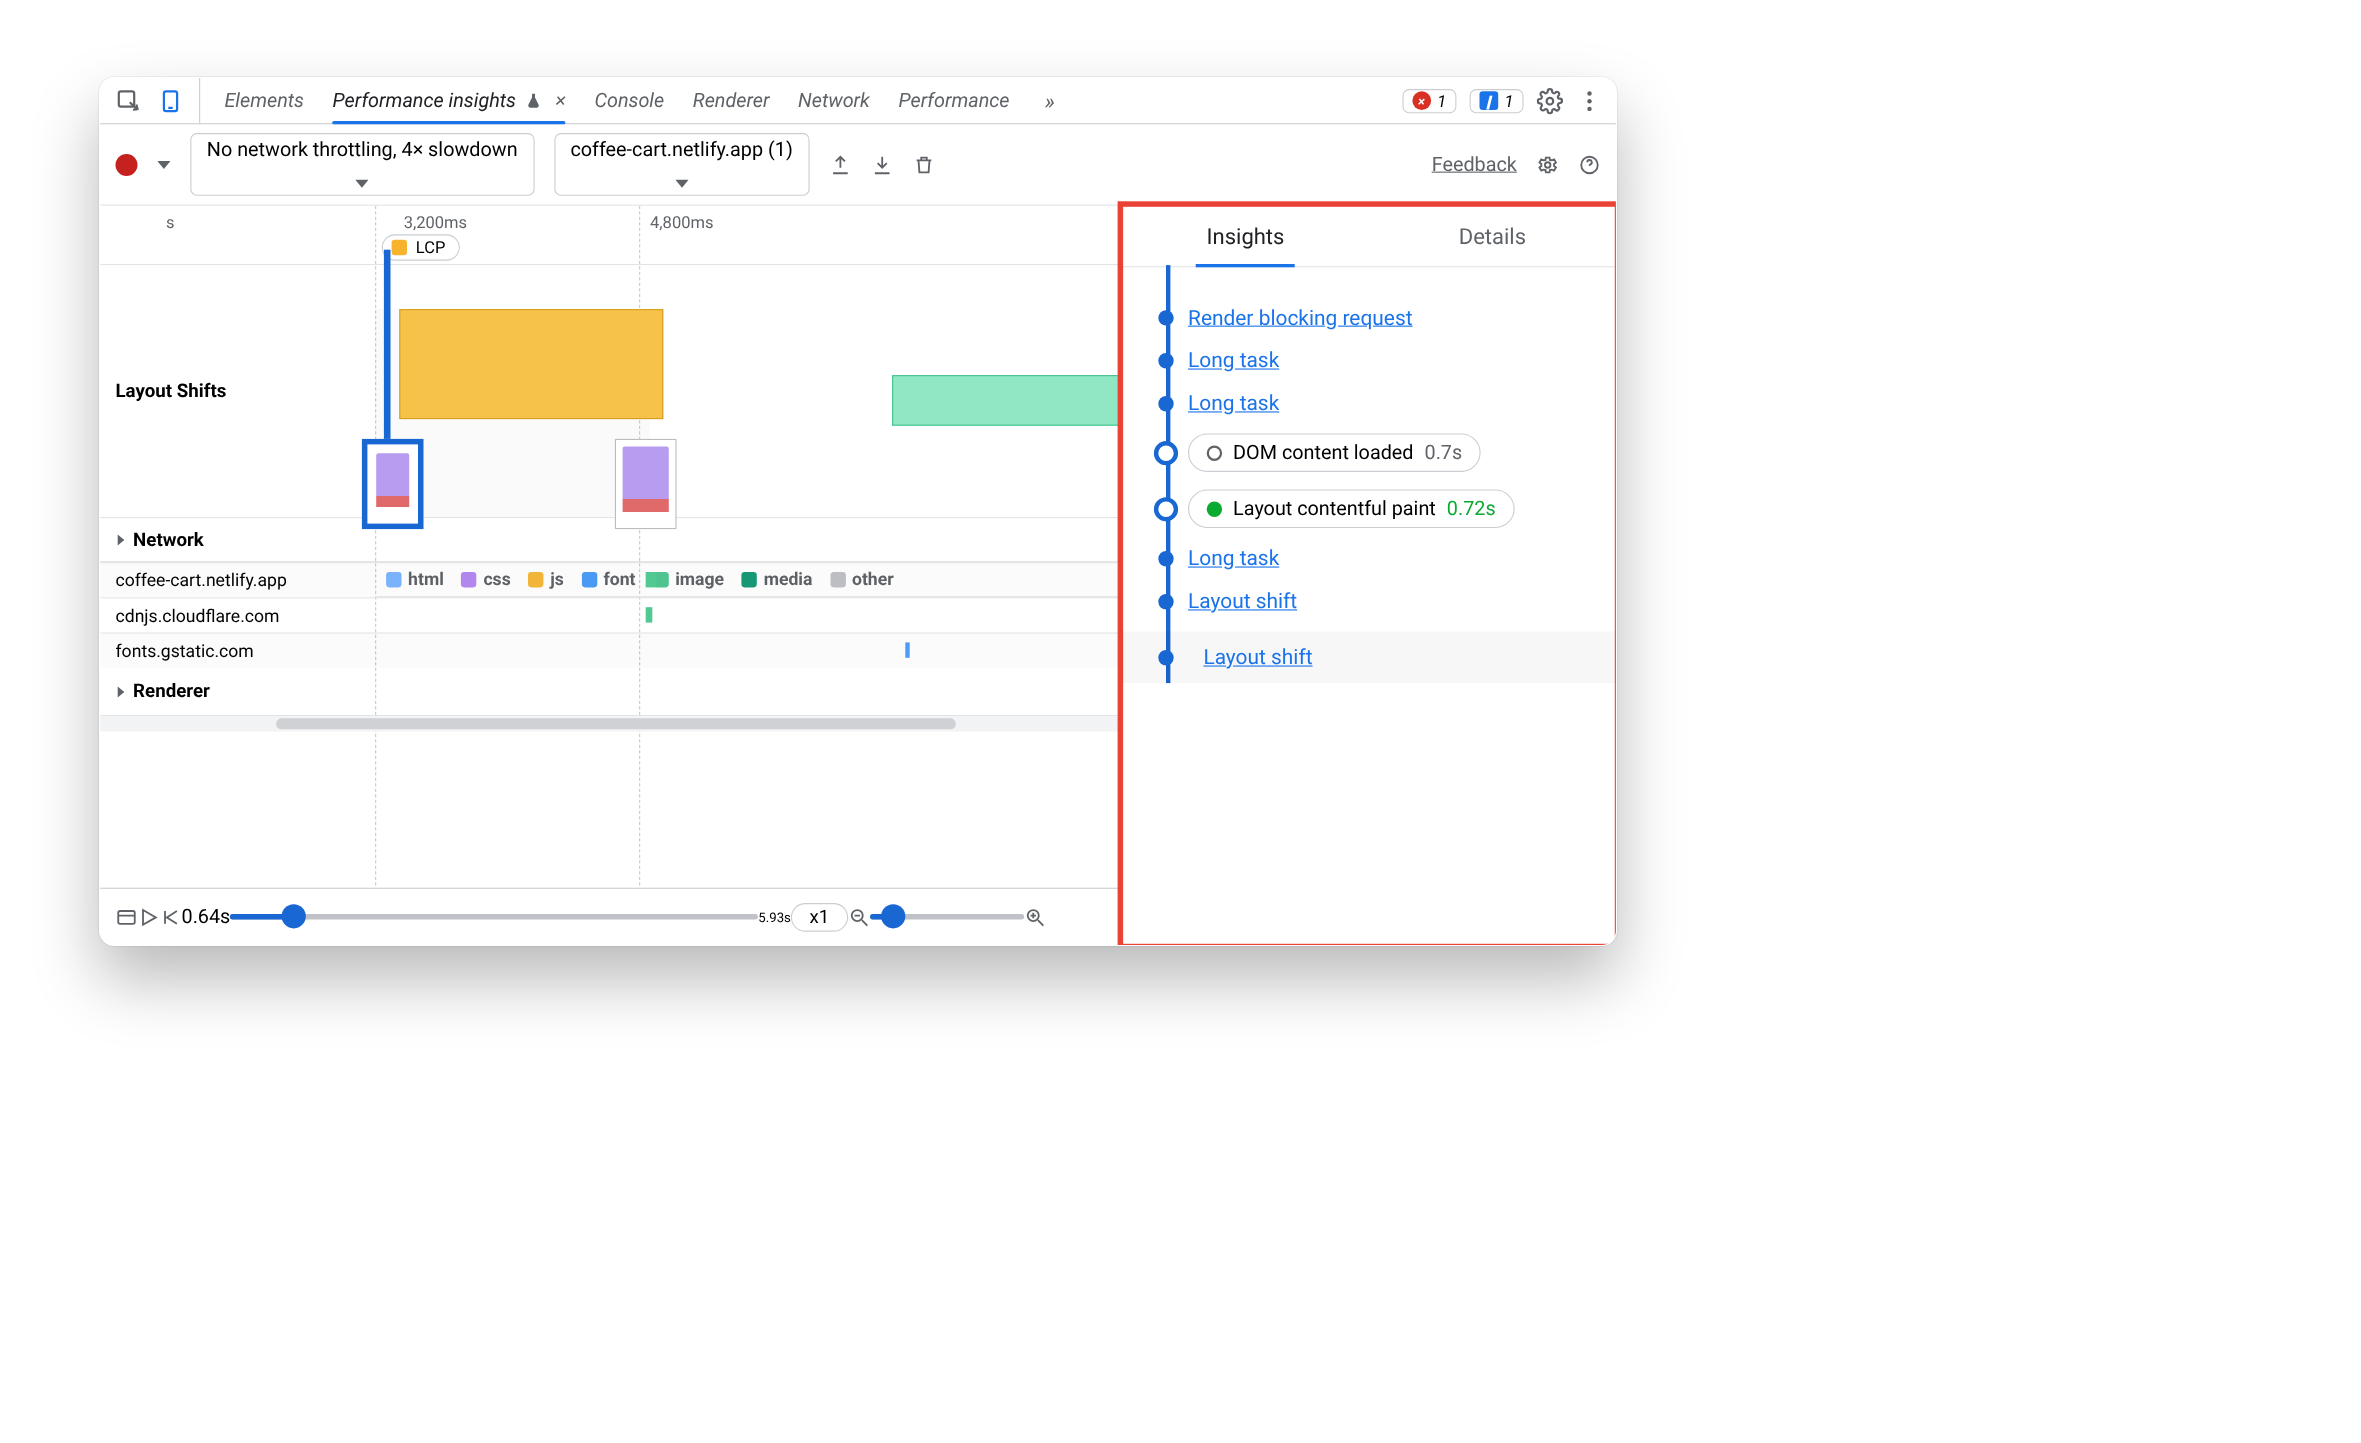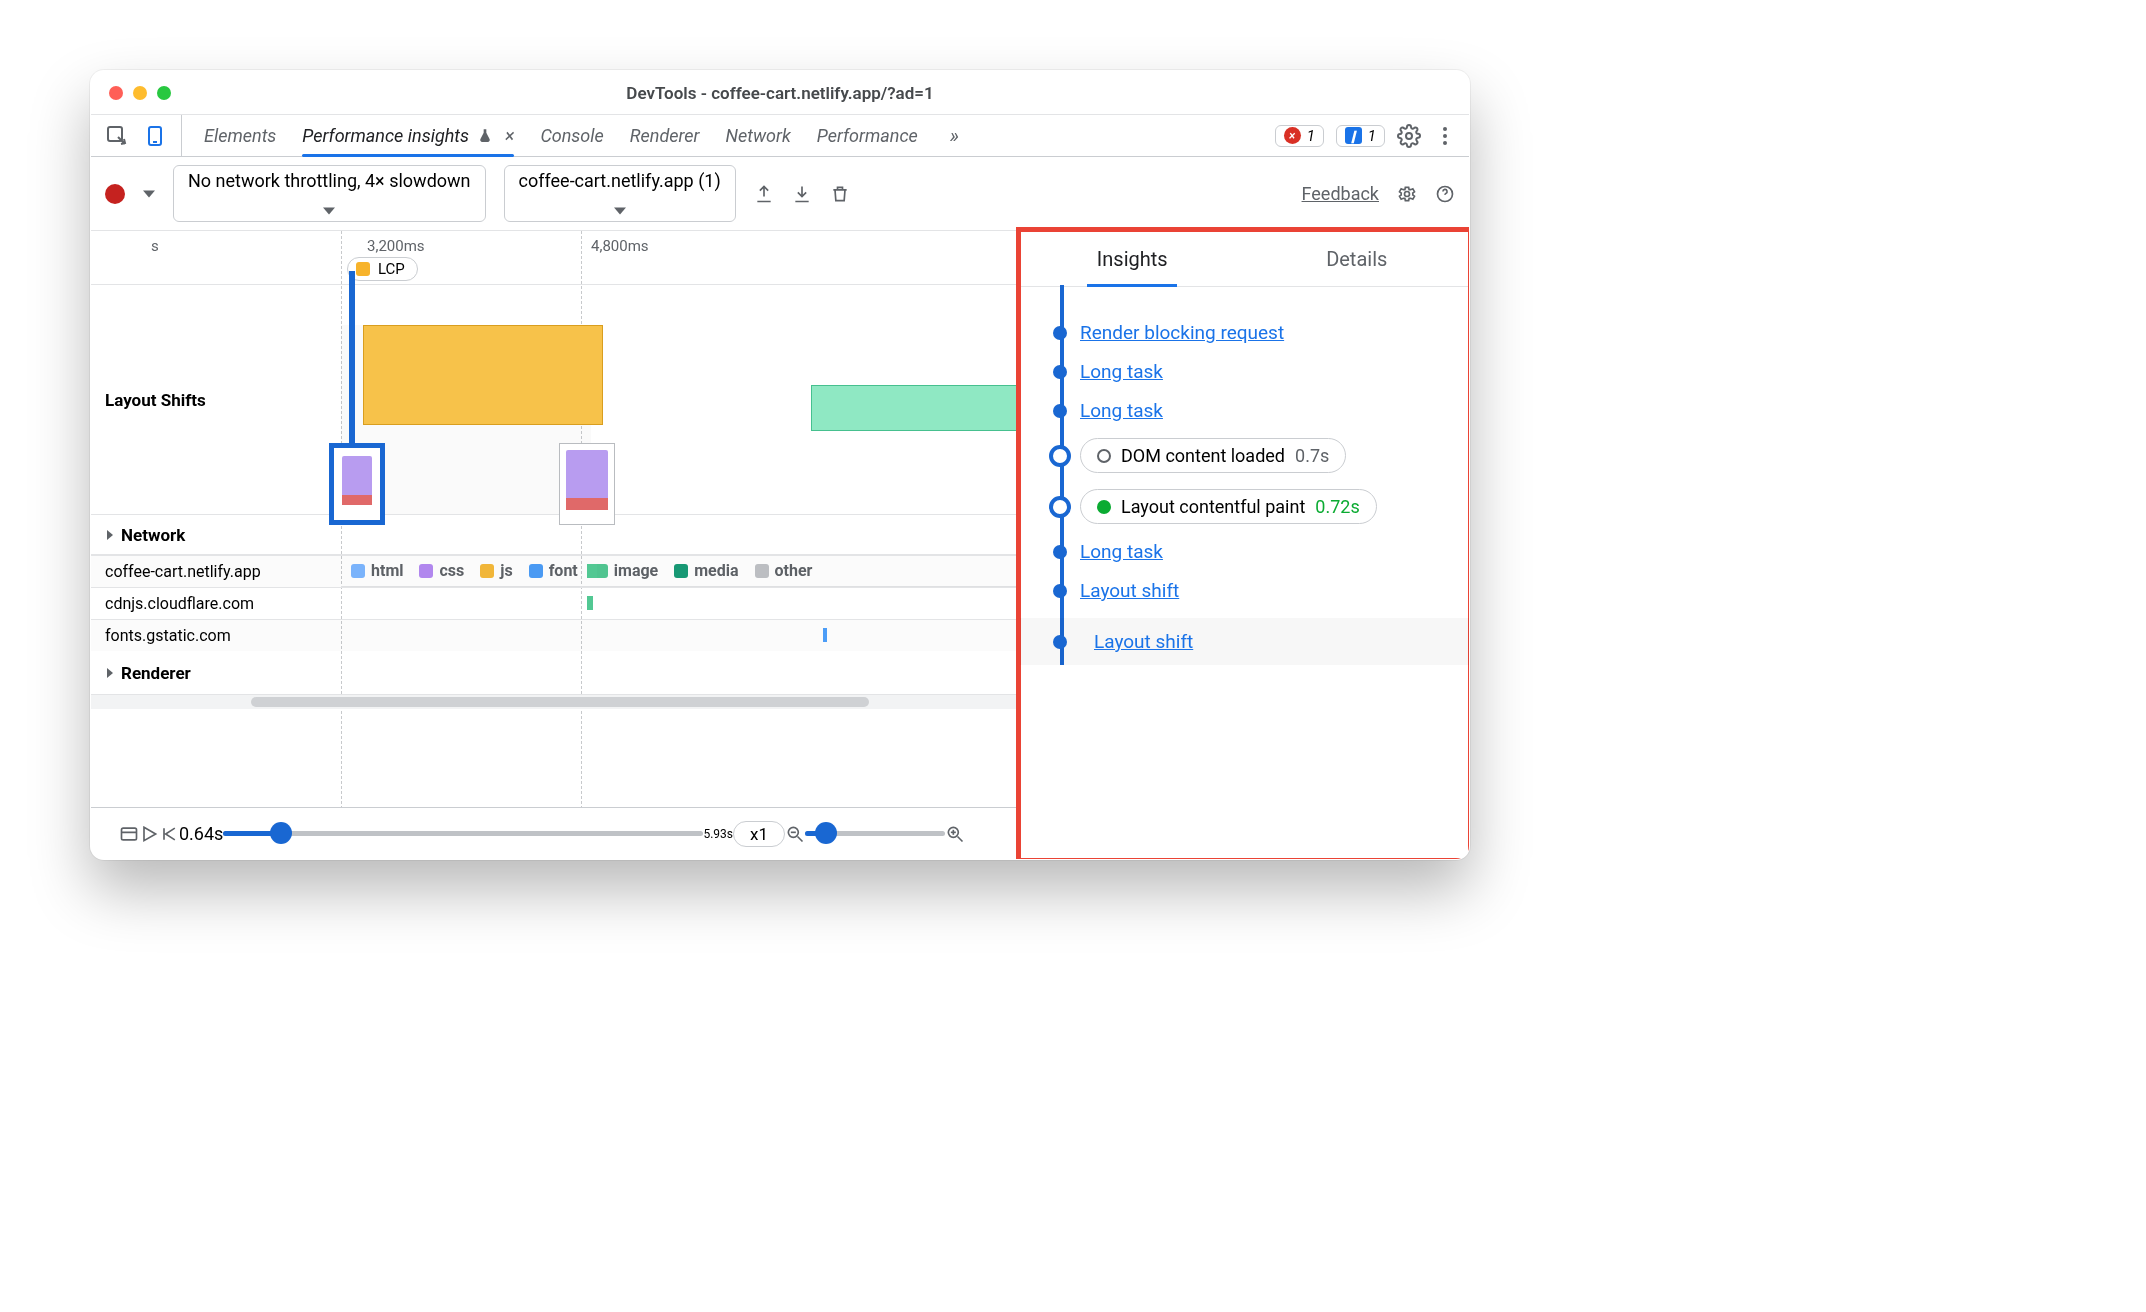--- a/index.html
+++ b/index.html
@@ -92,48 +92,40 @@
   .dotnode{width:14px;height:14px;border-radius:50%; background:#1967d2; position:absolute; left:-27px;}
   .ringnode{width:22px;height:22px;border:4px solid #1967d2; background:#fff; border-radius:50%; position:absolute; left:-31px;}
   .ilink{color:var(--link); text-decoration:underline; font-size:19px;}
   .chip{border:1px solid var(--border); border-radius:18px; padding:6px 16px; font-size:18px; display:flex; align-items:center; gap:10px;}
   .cgray{color:#5f6368;} .cgreen{color:var(--green);}
   .cdot{width:14px;height:14px;border-radius:50%; display:inline-block;}
   .cdot.hollow{border:2px solid #5f6368; background:transparent;}
   .cdot.green{background:var(--green);}
 
   
-  .footer{height:52px; border-top:1px solid var(--border); display:flex; align-items:center; padding:0 28px; }
+  .footer{height:52px; border-top:1px solid var(--border); display:flex; align-items:center; padding:0 14px; }
   .slider-track{height:5px; background:#bfc2c6; border-radius:3px; position:relative; flex:1;}
   .slider-fill{position:absolute; left:0; top:0; bottom:0; background:#1967d2; border-radius:3px;}
   .slider-knob{position:absolute; width:22px;height:22px;border-radius:50%; background:#1967d2; top:-9px; transform:translateX(-50%);}
   .xbtn{border:1px solid var(--border); border-radius:16px; padding:2px 16px; font-size:17px;}
   .hscrollbar{height:14px; background:linear-gradient(#f2f3f4,#f2f3f4); position:relative; margin:0 0 0 0;}
   .hsthumb{position:absolute; left:160px; right:150px; top:2px; bottom:2px; background:#cfd1d4; border-radius:6px;}
 
   
   svg{display:block;}
   .ic{width:20px;height:20px;color:#5f6368;}
   .ic2{width:24px;height:24px;color:#5f6368;}
   .caret{width:12px;height:12px;}
 </style>
 </head>
 <body>
 
 <div class="stage">
   <div class="win">
 
-    <div class="titlebar">
-      <div class="traffic">
-        <div class="dot red"></div>
-        <div class="dot yellow"></div>
-        <div class="dot green"></div>
-      </div>
-      <div class="wintitle">DevTools - coffee-cart.netlify.app/?ad=1</div>
-    </div>
 
     <div class="tabbar">
       <div class="pretools">
         <svg class="ic2" viewBox="0 0 24 24" fill="none" stroke="currentColor" stroke-width="2">
             <rect x="3" y="3" width="14" height="14" rx="2"></rect>
             <path d="M13 13l7 7M16 20l4-1-1-4"></path>
           </svg>
         <svg class="ic2" viewBox="0 0 24 24" fill="none" stroke="#1a73e8" stroke-width="2">
             <rect x="6" y="3" width="12" height="18" rx="2"></rect>
             <line x1="10" y1="18" x2="14" y2="18"></line>

